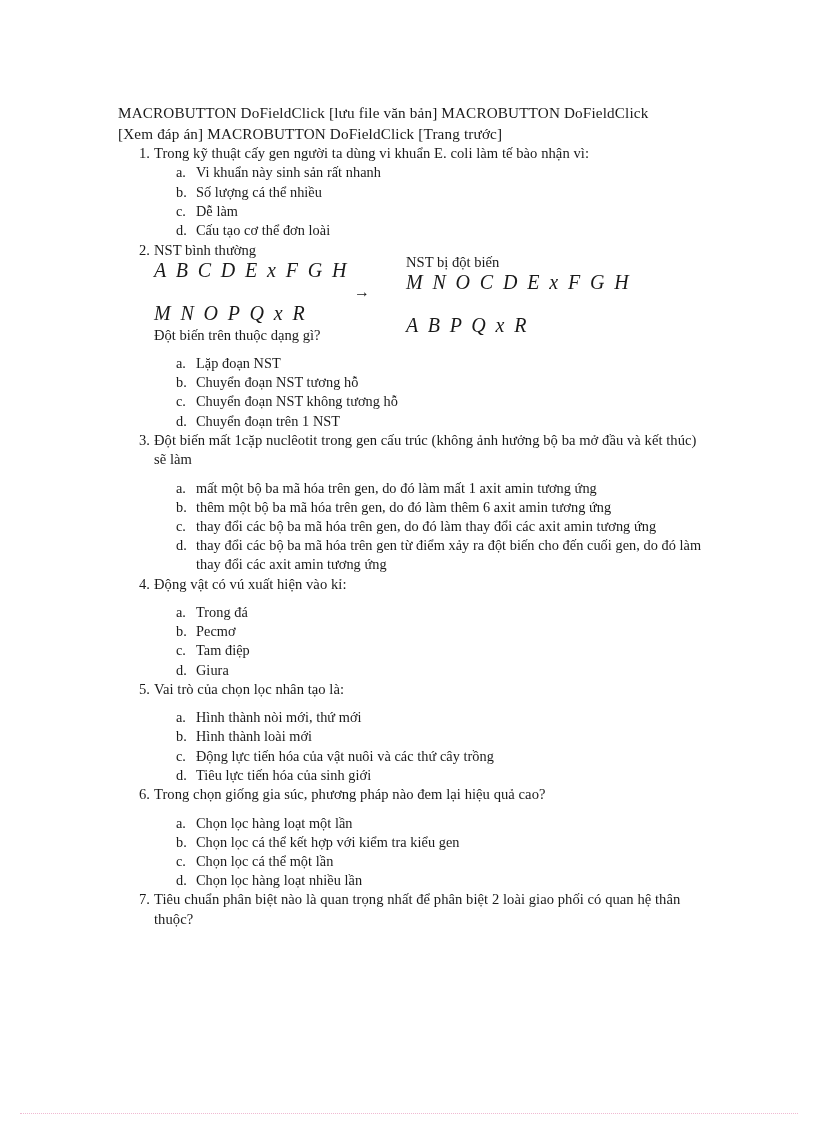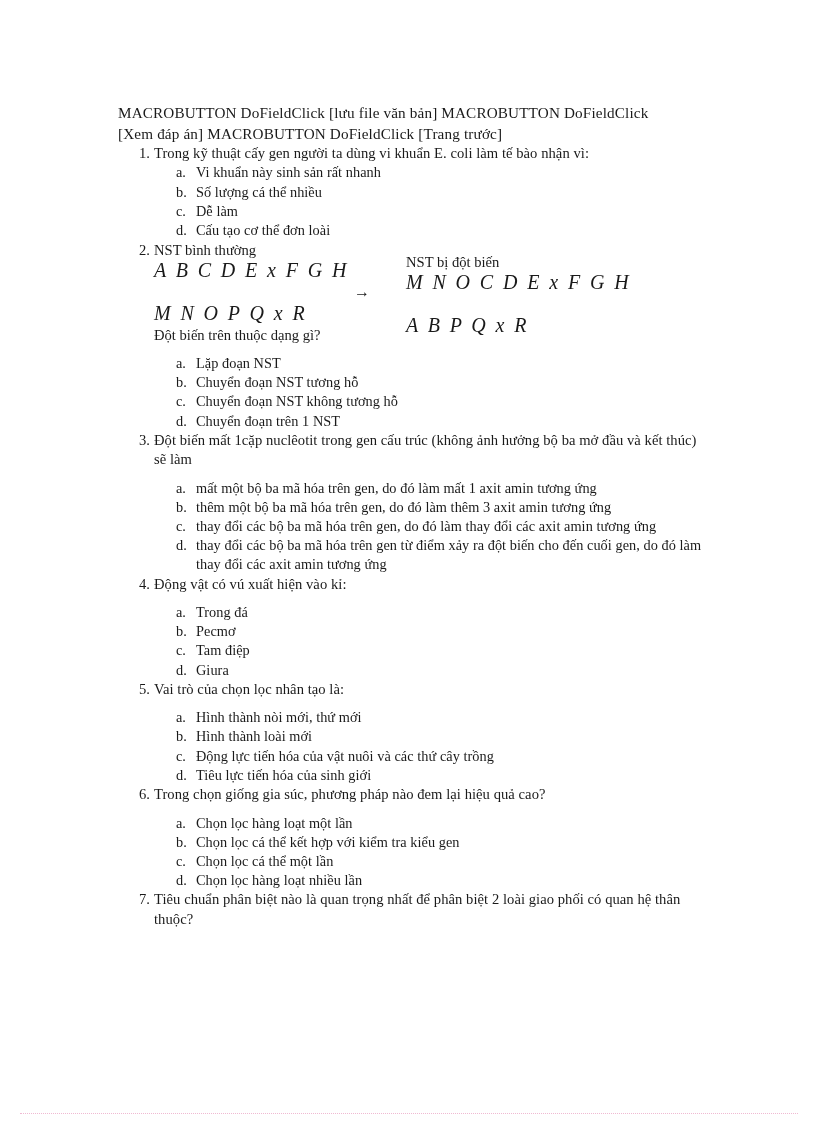--- a/index.html
+++ b/index.html
@@ -221,21 +221,21 @@
         <span class="qnum">3.</span>
         <span class="qtext">Đột biến mất 1cặp nuclêotit  trong gen cấu trúc (không ảnh hưởng bộ ba mở đầu và kết thúc) sẽ làm</span>
         <div class="gap-sm"></div>
         <ol class="options">
           <li class="option">
             <span class="onum">a.</span>
             <span class="otext">mất một bộ ba mã hóa trên gen, do đó làm mất 1 axit amin tương ứng</span>
           </li>
           <li class="option">
             <span class="onum">b.</span>
-            <span class="otext">thêm một bộ ba mã hóa trên gen, do đó làm thêm 3 axit amin tương ứng</span>
+            <span class="otext">thêm một bộ ba mã hóa trên gen, do đó làm thêm 6 axit amin tương ứng</span>
           </li>
           <li class="option">
             <span class="onum">c.</span>
             <span class="otext">thay đổi các bộ ba mã hóa trên gen, do đó làm thay đổi các axit amin tương ứng</span>
           </li>
           <li class="option">
             <span class="onum">d.</span>
             <span class="otext">thay đổi các bộ ba mã hóa trên gen từ điểm xảy ra đột biến cho đến cuối gen, do đó làm thay đổi các axit amin tương ứng</span>
           </li>
         </ol>

